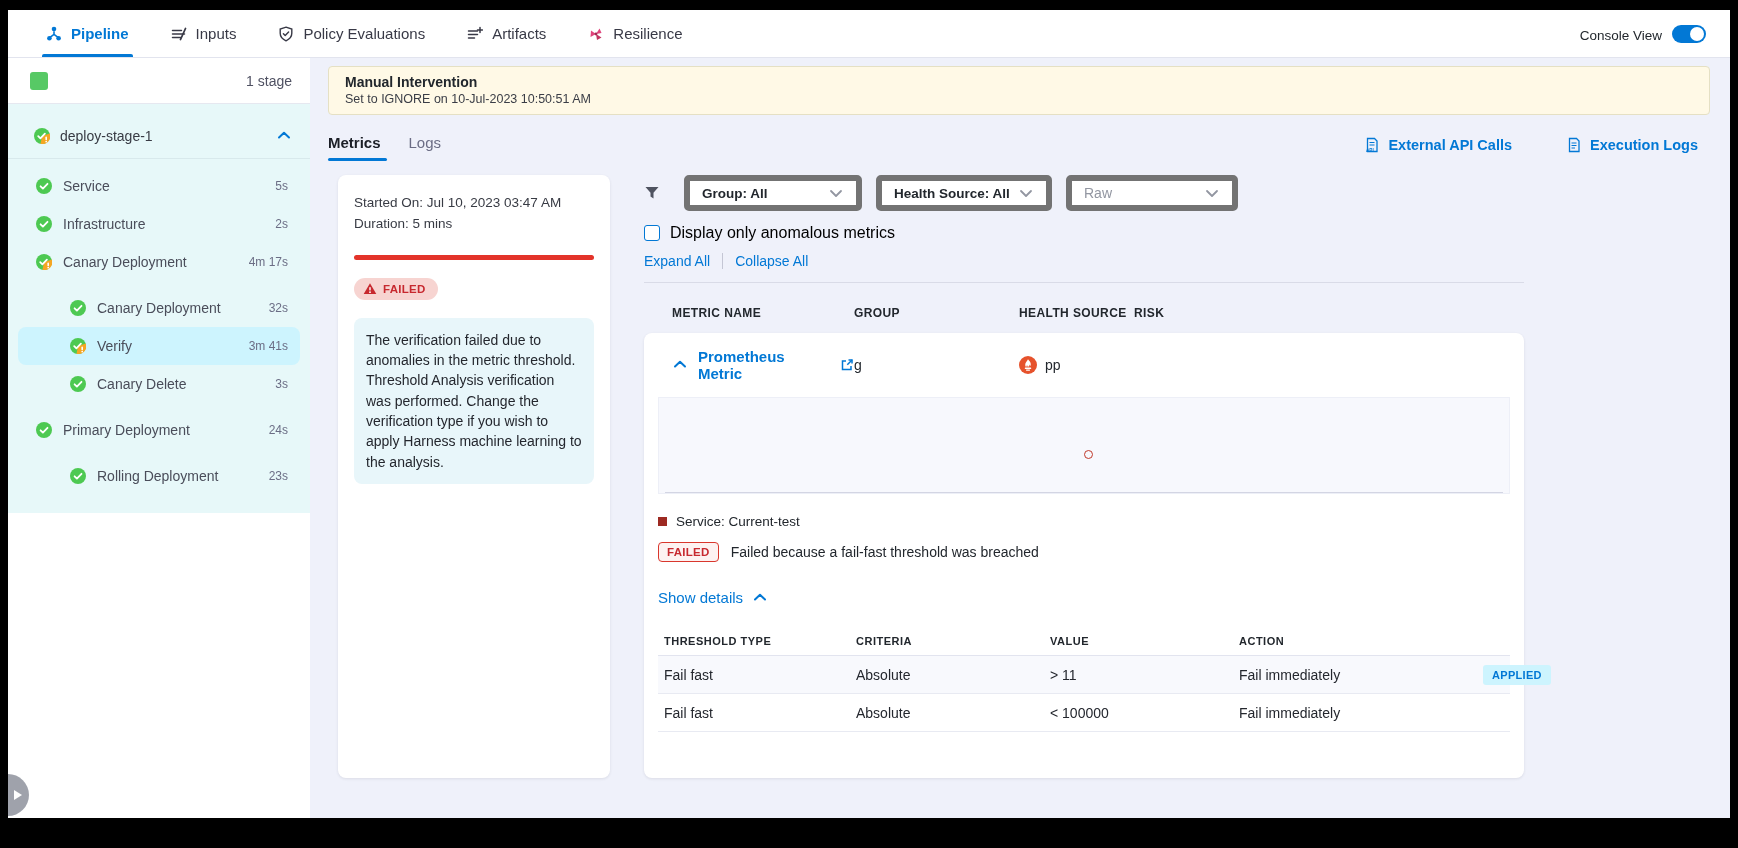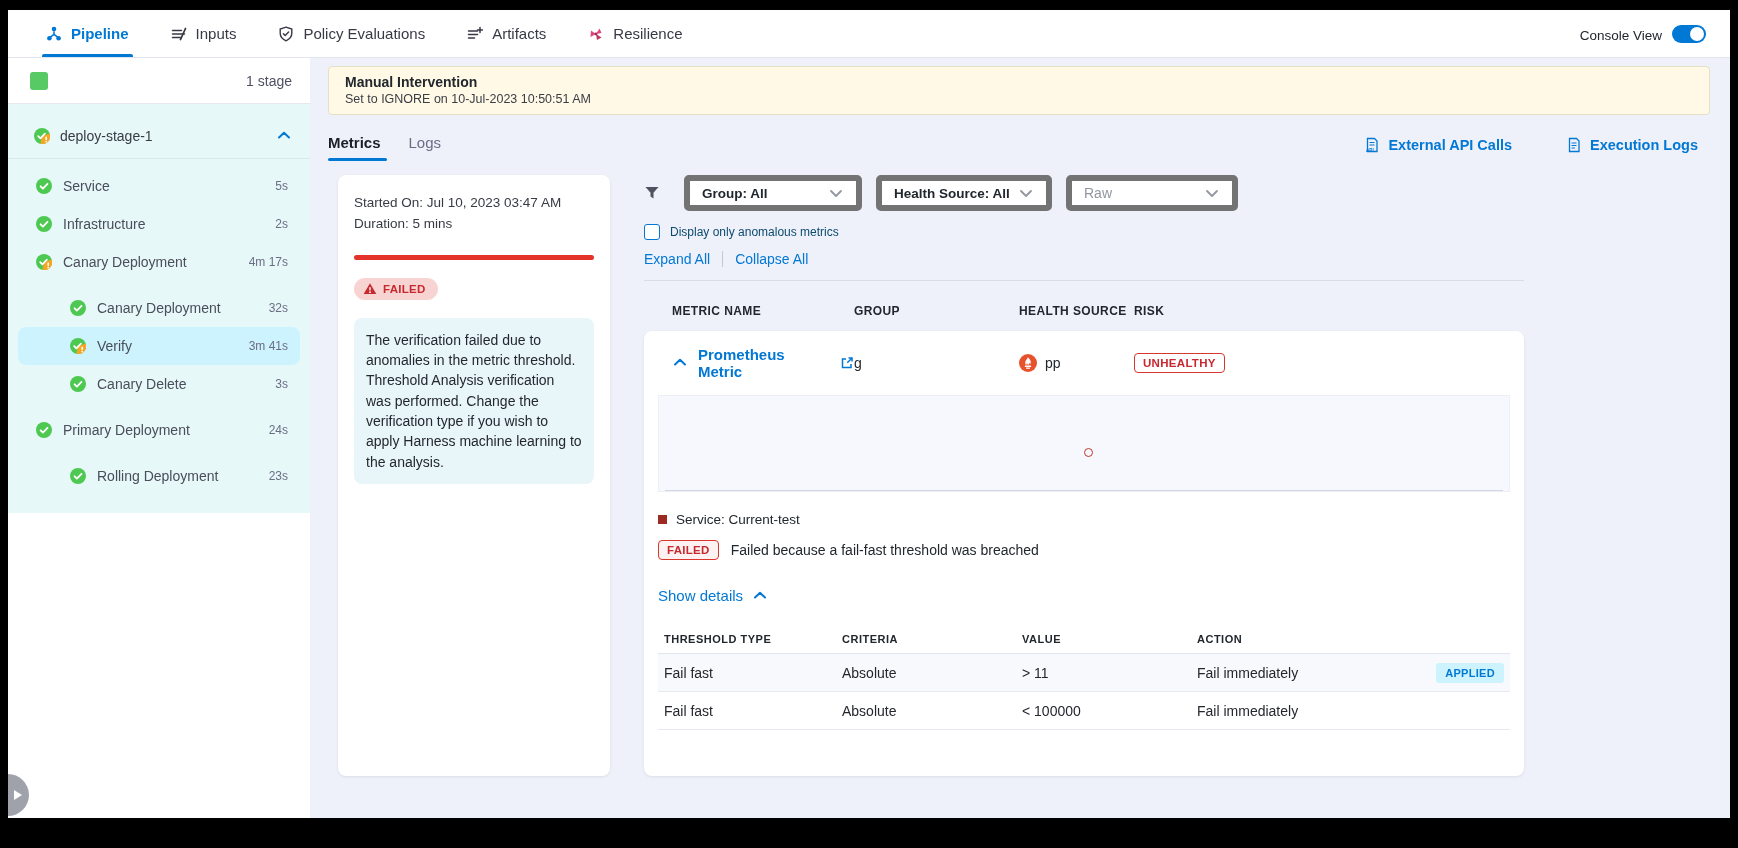--- a/index.html
+++ b/index.html
@@ -70,21 +70,21 @@
 
   
   .metrics-panel { flex:0 0 880px; width:880px; margin-left:34px; }
   .filter-row { display:flex; align-items:center; gap:14px; }
   .dd { height:36px; background:#fff; border:6px solid #737373; border-radius:5px; display:flex; align-items:center; justify-content:space-between; padding:0 12px; cursor:pointer; }
   .dd .v { font-size:13.5px; font-weight:600; color:#22272D; }
   .dd.placeholder .v { color:#9296A1; font-weight:400; font-size:14px; }
   .dd1 { width:178px; margin-left:10px; } .dd2 { width:176px; } .dd3 { width:172px; }
   .chk-row { display:flex; align-items:center; gap:10px; margin-top:13px; }
   .checkbox { width:16px; height:16px; border:1.6px solid #0278D5; border-radius:3px; background:#fff; cursor:pointer; }
-  .chk-lbl { font-size:12px; color:#0c4a6e;text-align:center; }
+  .chk-lbl { font-size:16px; color:#000000;text-align:center; }
   .expand-row { display:flex; align-items:center; margin-top:11px; font-size:14px; color:#0278D5; }
   .expand-row .sep { width:1px; height:16px; background:#C4C6D4; margin:0 12px; }
   .expand-row span { cursor:pointer; }
   .panel-divider { height:1px; background:#D9DBE7; margin-top:13px; }
 
   .mtable-grid { display:grid; grid-template-columns:182px 165px 115px 1fr; align-items:center; padding-left:28px; padding-right:16px; }
   .mtable-head { margin-top:14px; height:32px; }
   .mtable-head .h { font-size:12px; font-weight:700; letter-spacing:.4px; color:#22272D; }
 
   .metric-card { background:#fff; border-radius:8px; box-shadow:0 1px 3px rgba(40,41,61,.1); margin-top:4px; padding-bottom:46px; }
@@ -104,21 +104,21 @@
   .legend .sq { width:9px; height:9px; background:#9D2A22; }
   .legend .txt { font-size:13.5px; color:#22272D; }
 
   .fail-row { display:flex; align-items:center; gap:12px; margin:13px 14px 0; }
   .fail-outline { border:1px solid #D9372D; border-radius:4px; background:#FDF2F1; padding:3px 8px; font-size:11.5px; font-weight:700; color:#C7292F; letter-spacing:.3px; }
   .fail-msg { font-size:14px; color:#22272D; }
 
   .show-details { display:flex; align-items:center; gap:9px; margin:27px 14px 0; font-size:15px; color:#0278D5; cursor:pointer; }
 
   .ttable { margin:20px 14px 0; }
-  .ttable-grid { display:grid; grid-template-columns:178px 180px 175px 230px 1fr; align-items:center; padding:0 6px; }
+  .ttable-grid { display:grid; grid-template-columns:178px 180px 175px 230px 1fr; align-items:center; padding:0 6px;gap:14px; }
   .ttable-head { height:30px; border-bottom:1px solid #E2E4EF; }
   .ttable-head .h { font-size:11px; font-weight:700; letter-spacing:.5px; color:#22272D; }
   .ttable-row { height:38px; border-bottom:1px solid #E8EAF2; font-size:14px; color:#24272E; }
   .ttable-row.alt { background:#F8F9FD; }
   .applied-badge { justify-self:end; background:#CDF4FE; color:#0278D5; font-size:11px; font-weight:700; letter-spacing:.3px; border-radius:3px; padding:4px 9px; }
 </style>
 </head>
 <body>
 
 <svg width="0" height="0" style="position:absolute">
@@ -441,21 +441,20 @@
                 <span class="prom">
                   <svg viewBox="0 0 18 18">
                       <circle cx="9" cy="9" r="9" fill="#E6522C"></circle>
                       <path d="M9 3.2c1.2 1.6 2.8 3 2.8 5 0 .9-.4 1.7-1 2.2.1-.7-.1-1.4-.6-1.9.1 1-.3 2-1.2 2.5-.6-.5-.9-1.2-.8-2-.6.6-1 1.4-.9 2.2-.7-.6-1.1-1.4-1.1-2.3 0-2.3 1.8-3.7 2.8-5.7z" fill="#fff"></path>
                       <rect x="5.8" y="11.6" width="6.4" height="1.3" rx="0.4" fill="#fff"></rect>
                       <rect x="7" y="13.5" width="4" height="1.2" rx="0.4" fill="#fff"></rect>
                     </svg>
                 </span>
                 <span>pp</span>
               </span>
-              <span><span class="risk-badge">UNHEALTHY</span></span>
             </div>
 
             <div class="chart">
               <span class="pt"></span>
               <span class="axis"></span>
             </div>
 
             <div class="legend">
               <span class="sq"></span>
               <span class="txt">Service: Current-test</span>

